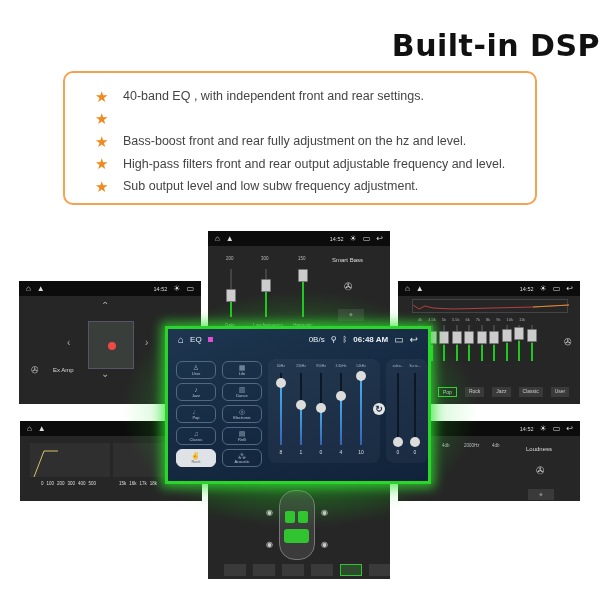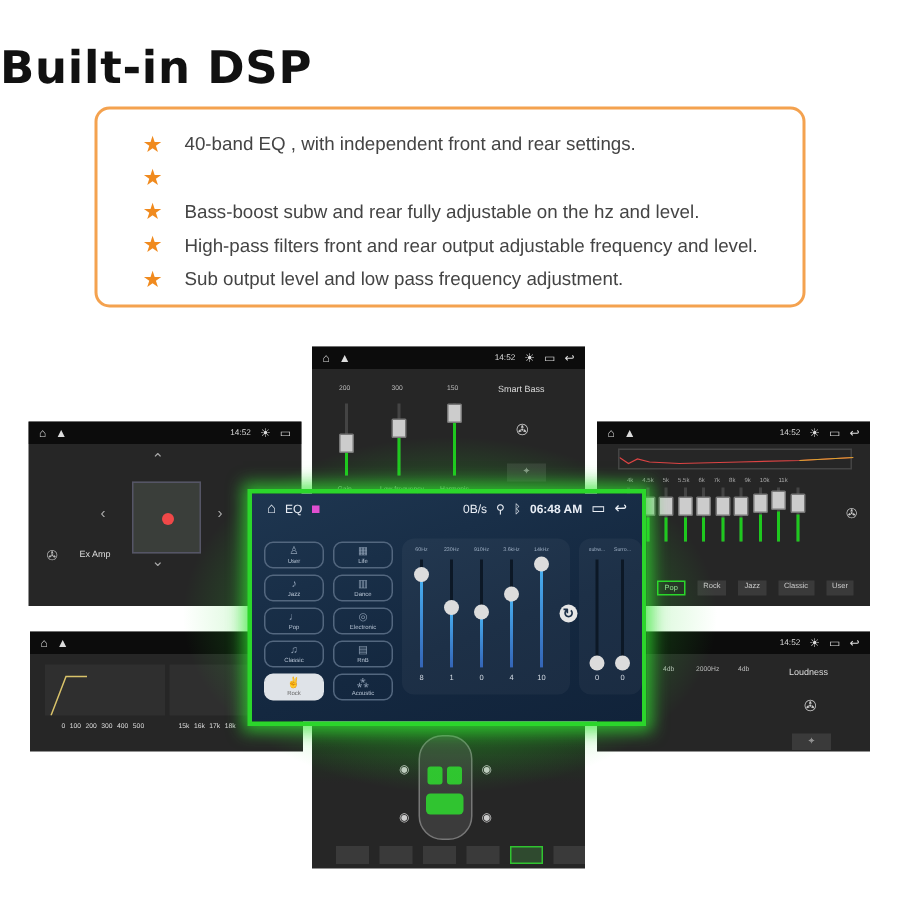--- a/index.html
+++ b/index.html
@@ -1,19 +1,19 @@
 <!DOCTYPE html>
 <html><head>
 <meta charset="utf-8">
 <style>
   * { box-sizing: border-box; margin: 0; padding: 0; }
   html, body { width: 600px; height: 600px; background: #ffffff; overflow: hidden; }
   body { position: relative; font-family: "Liberation Sans", sans-serif; }
 
-  .title { position: absolute; top: 28px; left: 0; width: 600px; text-align: left;
+  .title { position: absolute; top: 28px; left: 0; width: 600px; text-align: right;
     font-family: "DejaVu Sans", sans-serif; font-weight: bold; font-size: 30px; color: #111; letter-spacing: 0.5px; }
 
   .features { position: absolute; left: 63px; top: 71px; width: 474px; height: 134px;
     border: 2px solid #f4a24f; border-radius: 10px; background: #fff; padding: 12px 0 0 30px; }
   .feat { display: flex; align-items: center; height: 22.5px; font-size: 12.5px; color: #444; }
   .feat .star { color: #f08a1e; font-size: 15px; width: 28px; line-height: 1; }
 
   .panel { position: absolute; background: #262626; overflow: hidden; }
   .sbar { height: 15px; background: #0c0c0c; display: flex; align-items: center; padding: 0 7px;
     font-size: 5.5px; color: #ddd; gap: 6px; }
@@ -69,29 +69,29 @@
 <div class="features">
   <div class="feat">
       <span class="star">★</span>
       <span>40-band EQ , with independent front and rear settings.</span>
     </div>
   <div class="feat">
       <span class="star">★</span>
     </div>
   <div class="feat">
       <span class="star">★</span>
-      <span>Bass-boost subw and rear fully adjustable on the hz and level.</span>
+      <span>Bass-boost front and rear fully adjustment on the hz and level.</span>
     </div>
   <div class="feat">
       <span class="star">★</span>
       <span>High-pass filters front and rear output adjustable frequency and level.</span>
     </div>
   <div class="feat">
       <span class="star">★</span>
-      <span>Sub output level and low pass frequency adjustment.</span>
+      <span>Sub output level and low subw frequency adjustment.</span>
     </div>
 </div>
 
 <div class="panel" id="p-top">
   <div class="sbar">
     <span class="ic">⌂</span>
       <span class="ic">▲</span>
     <span class="sp"></span>
     <span>14:52</span>
     <span class="ic">☀</span>

